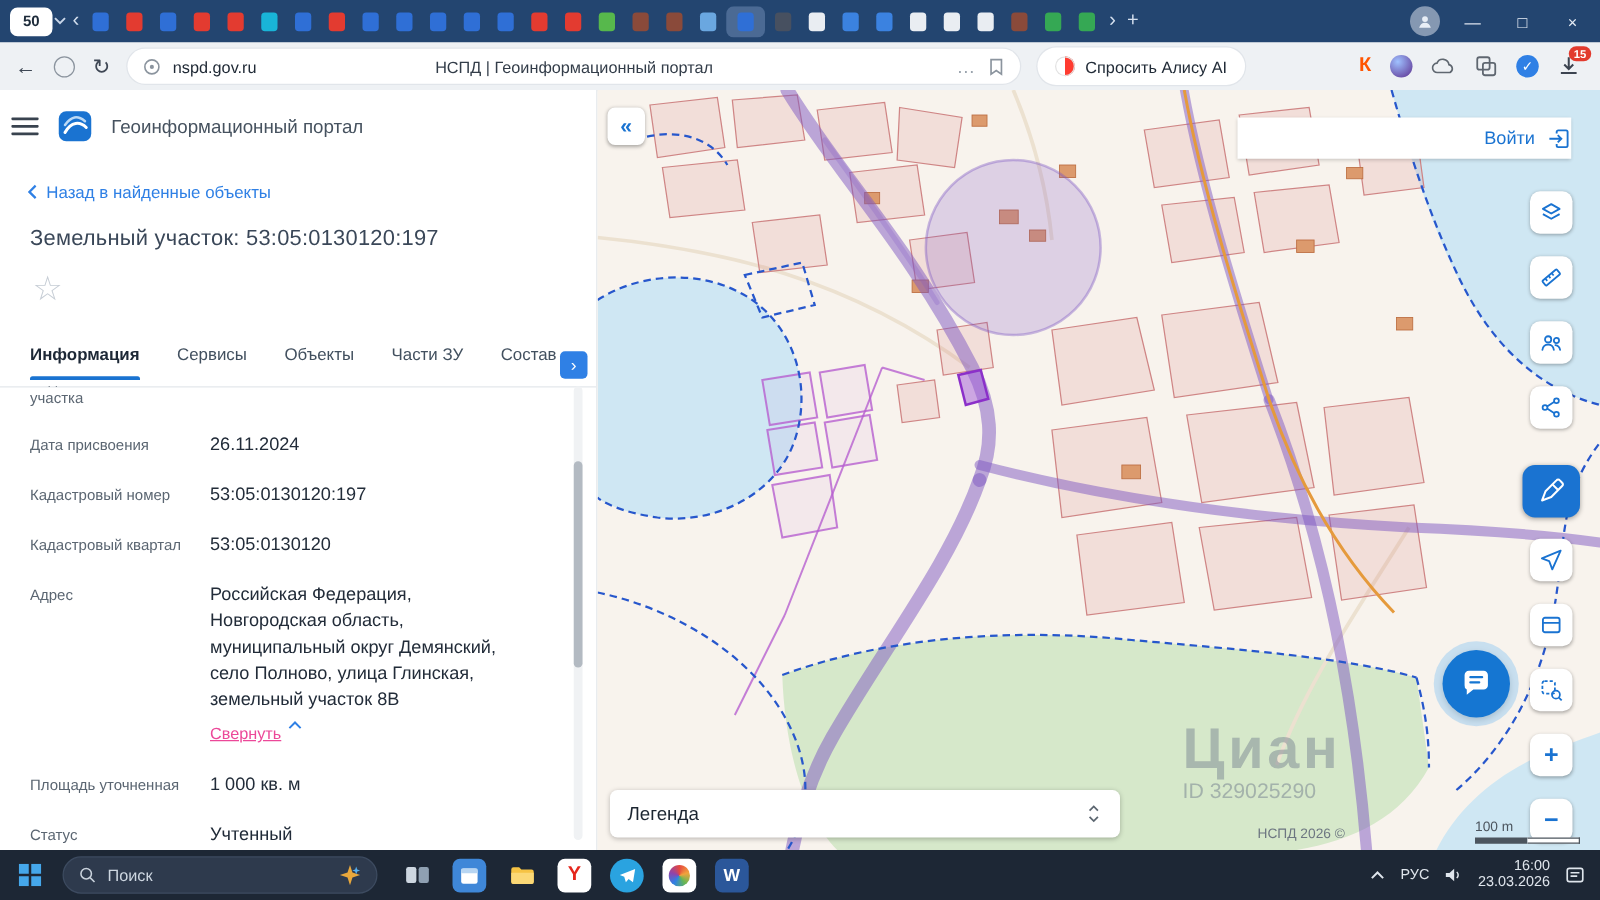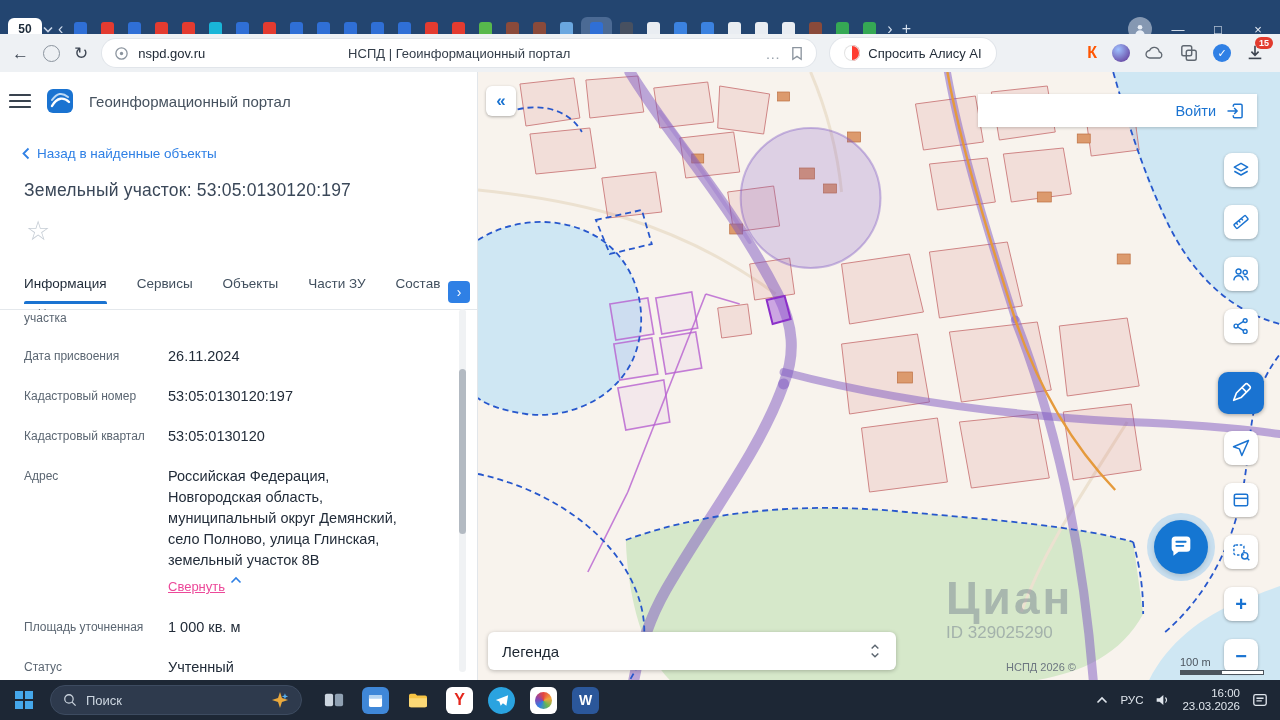--- a/index.html
+++ b/index.html
@@ -1,21 +1,21 @@
 <!DOCTYPE html>
 <html><head>
 <meta charset="utf-8">
 <style>
   html,body{margin:0;padding:0;background:#000}
   .screen{position:relative;width:1280px;height:720px;overflow:hidden;background:#fff;
           font-family:"Liberation Sans",sans-serif;-webkit-font-smoothing:antialiased}
 
   
   .tabstrip{position:absolute;top:0;left:0;right:0;height:34px;background:#234570;
-            display:flex;align-items:center;padding:12px 8px;gap:1px}
+            display:flex;align-items:center;padding:0 8px;gap:1px}
   .tab-counter{background:#fff;border-radius:6px;height:23px;min-width:34px;display:flex;
                align-items:center;justify-content:center;font-size:12px;font-weight:700;color:#1d2b3a;cursor:pointer}
   .ts-sm{color:#c9d6e8;font-size:10px;cursor:pointer}
   .ts-arrow{color:#d4dfee;font-size:16px;padding:0 4px;cursor:pointer;line-height:1}
   .favtabs{display:flex;align-items:center;gap:2px;overflow:hidden;max-width:850px}
   .favtab{width:25px;height:25px;border-radius:6px;display:flex;align-items:center;
           justify-content:center;flex:none;cursor:pointer}
   .favtab.active{background:#4b6a94;width:31px}
   .fav-swatch{width:13px;height:15px;border-radius:3px;display:block}
   .ts-right{margin-left:auto;display:flex;align-items:center;gap:12px}
@@ -57,21 +57,21 @@
             padding-left:9px;gap:15px}
   .brand{font-size:15px;color:#46525f}
   .backlink{position:absolute;top:74px;left:22px;display:flex;align-items:center;gap:7px;
             color:#2f80e5;font-size:13.5px;cursor:pointer;text-decoration:none}
   .obj-title{position:absolute;top:108px;left:24px;right:20px;font-size:17.5px;font-weight:500;
              color:#3a4758;margin:0;letter-spacing:.2px}
   .fav-star{position:absolute;top:146px;left:26px;font-size:27px;color:#c6cdd5;cursor:pointer;line-height:1}
   .ptabs{position:absolute;top:204px;left:0;right:0;height:33px;display:flex;align-items:flex-start;
          padding-left:24px;gap:30px;border-bottom:1px solid #e4e8ec}
   .ptab{font-size:13.5px;color:#42505f;position:relative;white-space:nowrap;padding-bottom:13px;cursor:pointer}
-  .ptab.active{color:#1d2836;font-weight:400}
+  .ptab.active{color:#1d2836;font-weight:700}
   .ptab.active::after{content:"";position:absolute;left:0;right:0;bottom:0;height:3px;
                       background:#1a73d1;border-radius:2px 2px 0 0}
   .ptabs-more{position:absolute;right:7px;top:209px;width:22px;height:22px;background:#2f80e5;color:#fff;
               border-radius:4px;display:flex;align-items:center;justify-content:center;font-size:14px;cursor:pointer}
   .fields{position:absolute;top:237px;left:24px;right:10px;bottom:0;overflow:hidden}
   .frow{display:flex;margin-bottom:20px}
   .frow.clip{margin-top:-16px}
   .flabel{flex:0 0 130px;margin-right:14px;font-size:12px;color:#5b6672;line-height:15px;padding-top:3px}
   .fvalue{font-size:14.5px;color:#222c39;line-height:20px;max-width:250px}
   .addr .fvalue{line-height:21px;max-width:240px}
@@ -82,21 +82,21 @@
   .pscroll{position:absolute;right:1px;top:60px;width:7px;height:165px;background:#b3bac2;border-radius:4px;cursor:grab}
 
   
   .map{flex:1;position:relative;background:#f8f3ed;overflow:hidden}
   .basemap{position:absolute;inset:0;width:100%;height:100%}
   .collapse-btn{position:absolute;left:8px;top:14px;width:30px;height:30px;background:#fff;border-radius:6px;
                 box-shadow:0 1px 3px rgba(0,0,0,.3);color:#1a73d1;font-size:17px;font-weight:700;
                 display:flex;align-items:center;justify-content:center;cursor:pointer}
   .login-bar{position:absolute;right:23px;top:22px;width:267px;height:33px;background:#fff;border-radius:0;
              box-shadow:0 1px 3px rgba(0,0,0,.2);display:flex;align-items:center;justify-content:flex-end;
-             gap:9px;padding-right:12px;cursor:pointer}
+             gap:9px;cursor:pointer}
   .login-label{color:#1a73d1;font-size:14.5px}
   .mtool{position:absolute;right:22px;width:34px;height:34px;background:#fff;border-radius:8px;
          box-shadow:0 1px 3px rgba(0,0,0,.3);display:flex;align-items:center;justify-content:center;cursor:pointer}
   .mtool.zoomtxt{color:#1a73d1;font-size:20px;font-weight:600}
   .mtool-draw{position:absolute;right:16px;top:300px;width:46px;height:42px;background:#1a73d1;border-radius:10px;
               box-shadow:0 1px 4px rgba(0,0,0,.35);display:flex;align-items:center;justify-content:center;cursor:pointer}
   .chat{position:absolute;right:72px;top:448px;width:54px;height:54px;border-radius:50%;background:#1576d2;
         display:flex;align-items:center;justify-content:center;cursor:pointer;
         box-shadow:0 0 0 7px rgba(160,205,240,.55),0 2px 5px rgba(0,0,0,.3)}
   .legend{position:absolute;left:10px;bottom:10px;width:408px;height:38px;background:#fff;border-radius:6px;

